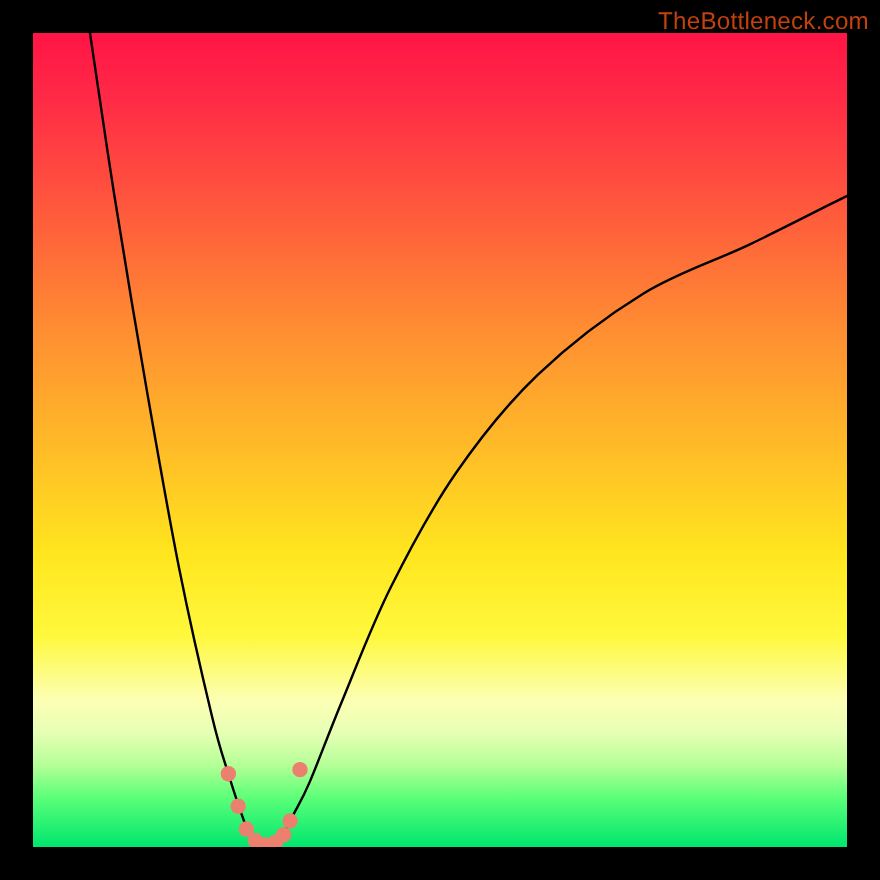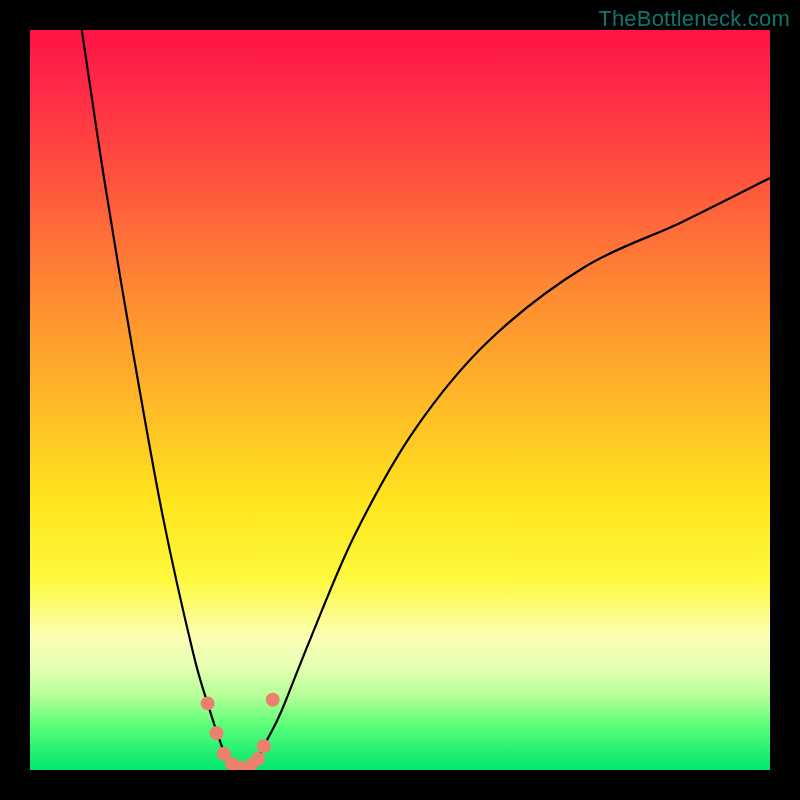--- a/index.html
+++ b/index.html
@@ -35,21 +35,21 @@
       #e6ffb4 86%,
       #b4ff96 90%,
       #5aff78 94%,
       #00e66e 100%
     );
   }
   .watermark {
     position: absolute;
     top: 6px;
     right: 10px;
-    color: #0f766e;
+    color: #c2410c;
     font-size: 22px;
     font-weight: 500;
     letter-spacing: 0.2px;
     user-select: none;
     margin-left: 20px;
   }
   svg.curve {
     position: absolute;
     left: 0;
     top: 0;

